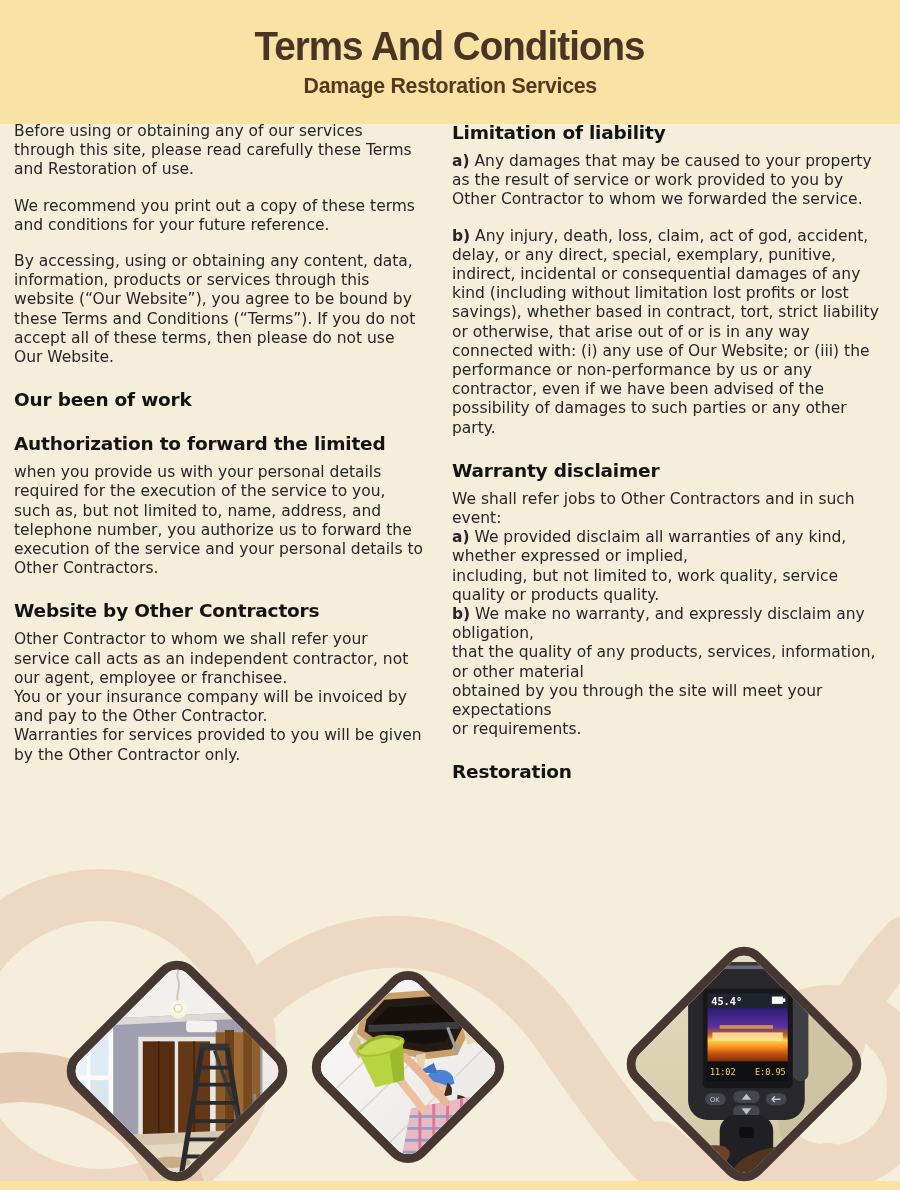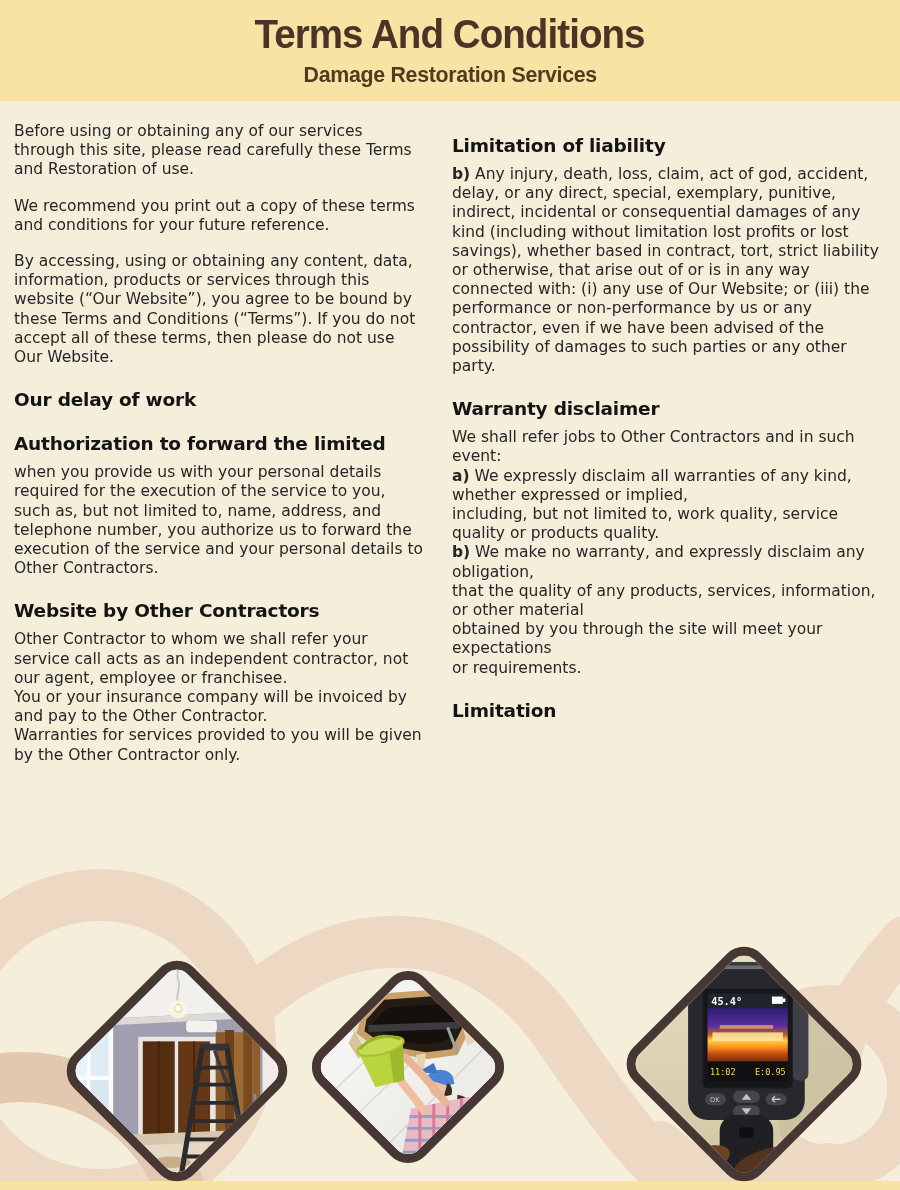--- a/index.html
+++ b/index.html
@@ -5,36 +5,36 @@
   :root{
     --header_bg:#f8e3a4; --page_bg:#f5eedb; --title:#4a3426; --subtitle:#52391f;
     --text:#262626; --heading:#141414; --ribbon:#ecd8c3; --ribbon_dark:#e2c8ae;
     --diamond_border:#463732;
   }
   *{margin:0;padding:0;box-sizing:border-box}
   html,body{background:#888}
   .page{position:relative;width:900px;height:1190px;margin:0 auto;overflow:hidden;
         background:var(--page_bg);font-family:"DejaVu Sans","Liberation Sans",sans-serif;color:var(--text)}
   
-  .hdr{position:absolute;top:0;left:0;width:100%;height:101px;background:var(--header_bg);
+  .hdr{position:absolute;top:0;left:0;width:100%;height:124px;background:var(--header_bg);
        display:flex;flex-direction:column;align-items:center;justify-content:center;z-index:2}
   .hdr h1{font-size:41px;font-weight:bold;color:var(--title);letter-spacing:-1px;
           transform:scaleX(.94);line-height:1.05;font-family:"Liberation Sans",sans-serif}
   .hdr h2{font-size:22px;font-weight:bold;color:var(--subtitle);margin-top:5px;
           letter-spacing:-.3px;transform:scaleX(.97);font-family:"Liberation Sans",sans-serif}
   
   .main{position:absolute;top:101px;left:0;width:100%;display:flex;gap:26px;
         padding:21px 10px 0 14px;z-index:2}
   .col{font-size:15.5px;line-height:19.2px}
   .col-left{width:412px;flex:none}
   .col-right{flex:1}
   .col p{white-space:pre-line;margin:0 0 17px}
   .col h3{font-size:18.5px;line-height:22px;color:var(--heading);margin:22px 0 8px;
           letter-spacing:-.2px}
-  .col h3:first-child{margin-top:13px}
+  .col h3:first-child{margin-top:0}
   
   .swirl{position:absolute;left:0;top:800px;width:900px;height:390px;z-index:1}
   
   .strip{position:absolute;left:0;bottom:0;width:100%;height:9px;background:var(--header_bg);z-index:3}
   
   .diamond{position:absolute;z-index:4;border:9px solid var(--diamond_border);
            border-radius:24px;overflow:hidden;background:#fff;transform:rotate(45deg)}
   .d1{left:92px;top:986px;width:170px;height:170px}
   .d2{left:333px;top:992px;width:150px;height:150px}
   .d3{left:654px;top:974px;width:180px;height:180px}
@@ -50,40 +50,41 @@
   <header class="hdr">
     <h1>Terms And Conditions</h1>
     <h2>Damage Restoration Services</h2>
   </header>
 
   <main class="main">
     <section class="col col-left" id="col-left">
         <p><span>Before using or obtaining any of our services through this site, please read carefully these Terms and Restoration of use.</span></p>
         <p><span>We recommend you print out a copy of these terms and conditions for your future reference.</span></p>
         <p><span>By accessing, using or obtaining any content, data, information, products or services through this website (“Our Website”), you agree to be bound by these Terms and Conditions (“Terms”). If you do not accept all of these terms, then please do not use Our Website.</span></p>
-        <h3>Our delay of work</h3>
+        <h3>Our been of work</h3>
         <h3>Authorization to forward the limited</h3>
         <p><span>when you provide us with your personal details required for the execution of the service to you, such as, but not limited to, name, address, and telephone number, you authorize us to forward the execution of the service and your personal details to Other Contractors.</span></p>
         <h3>Website by Other Contractors</h3>
         <p><span>Other Contractor to whom we shall refer your service call acts as an independent contractor, not our agent, employee or franchisee.
 You or your insurance company will be invoiced by and pay to the Other Contractor.
 Warranties for services provided to you will be given by the Other Contractor only.</span></p>
       </section>
     <section class="col col-right" id="col-right">
         <h3>Limitation of liability</h3>
+        <p><b>a)</b><span> Any damages that may be caused to your property as the result of service or work provided to you by Other Contractor to whom we forwarded the service.</span></p>
         <p><b>b)</b><span> Any injury, death, loss, claim, act of god, accident, delay, or any direct, special, exemplary, punitive, indirect, incidental or consequential damages of any kind (including without limitation lost profits or lost savings), whether based in contract, tort, strict liability or otherwise, that arise out of or is in any way connected with: (i) any use of Our Website; or (iii) the performance or non-performance by us or any contractor, even if we have been advised of the possibility of damages to such parties or any other party.</span></p>
         <h3>Warranty disclaimer</h3>
         <p><span>We shall refer jobs to Other Contractors and in such event:
-</span><b>a)</b><span> We expressly disclaim all warranties of any kind, whether expressed or implied,
+</span><b>a)</b><span> We provided disclaim all warranties of any kind, whether expressed or implied,
 including, but not limited to, work quality, service quality or products quality.
 </span><b>b)</b><span> We make no warranty, and expressly disclaim any obligation,
 that the quality of any products, services, information, or other material
 obtained by you through the site will meet your expectations
 or requirements.</span></p>
-        <h3>Limitation</h3>
+        <h3>Restoration</h3>
       </section>
   </main>
 
   <svg class="swirl" viewBox="0 0 900 390" aria-hidden="true">
     <g fill="none" stroke-linecap="round">
       <circle cx="100" cy="245" r="150" stroke="var(--ribbon)" stroke-width="52"></circle>
       <circle cx="22" cy="445" r="168" stroke="var(--ribbon_dark)" stroke-width="50"></circle>
       <path d="M 240 215 C 330 118 470 112 555 230 C 622 328 655 368 692 392" stroke="var(--ribbon)" stroke-width="52"></path>
       <path d="M 905 140 C 870 178 848 212 840 246" stroke="var(--ribbon)" stroke-width="48"></path>
       <circle cx="830" cy="288" r="80" stroke="var(--ribbon)" stroke-width="46"></circle>

